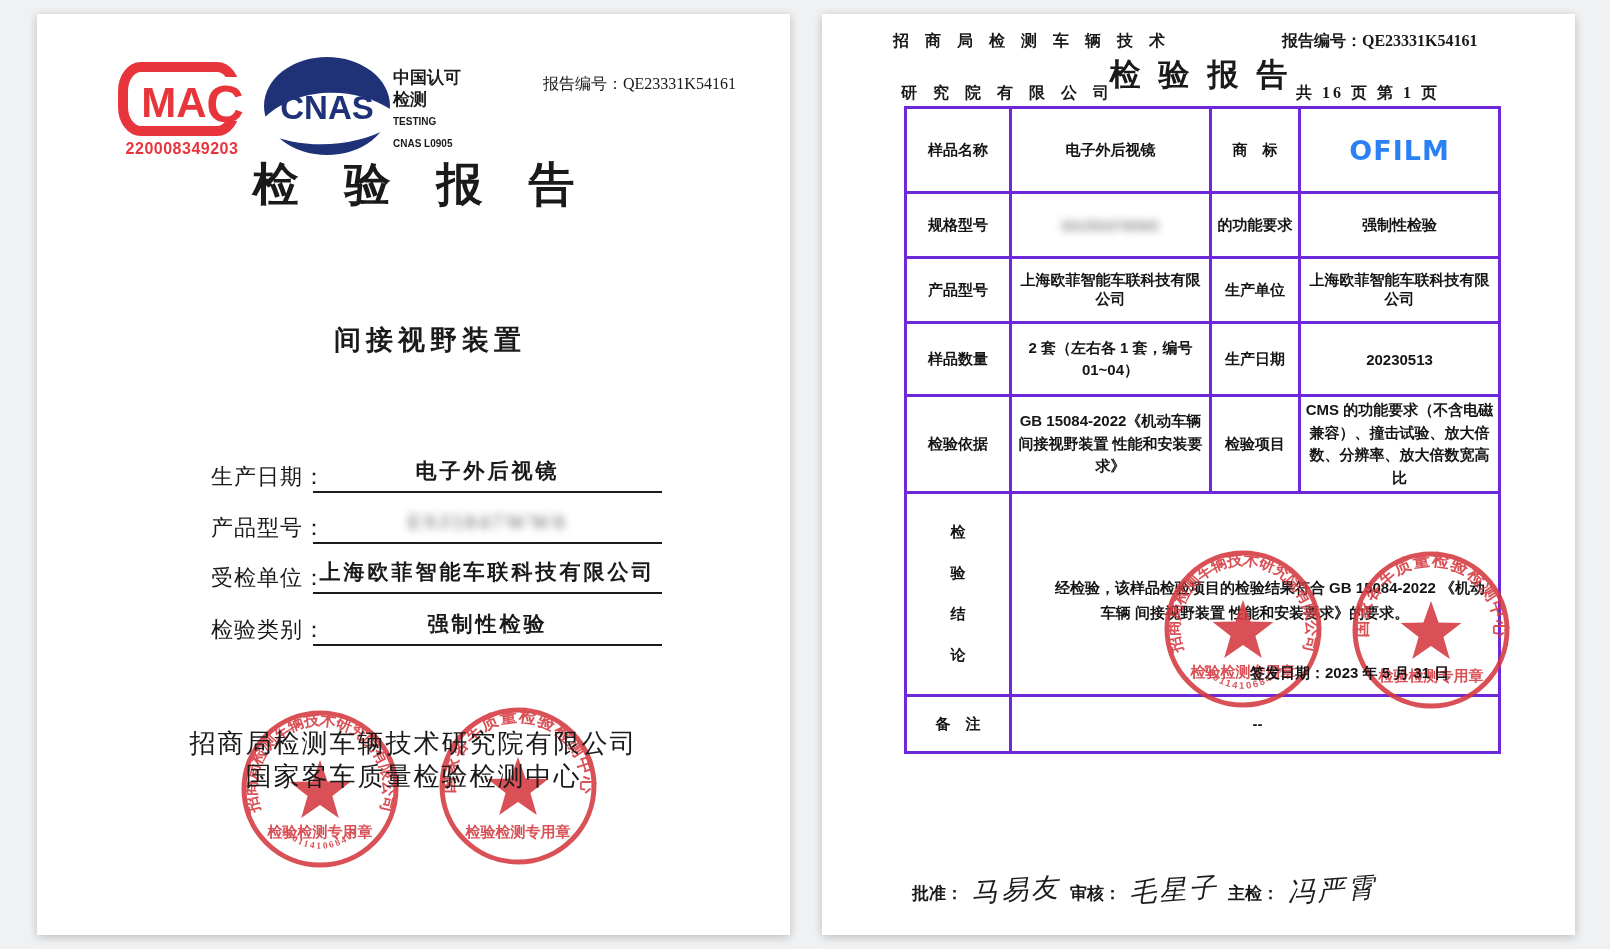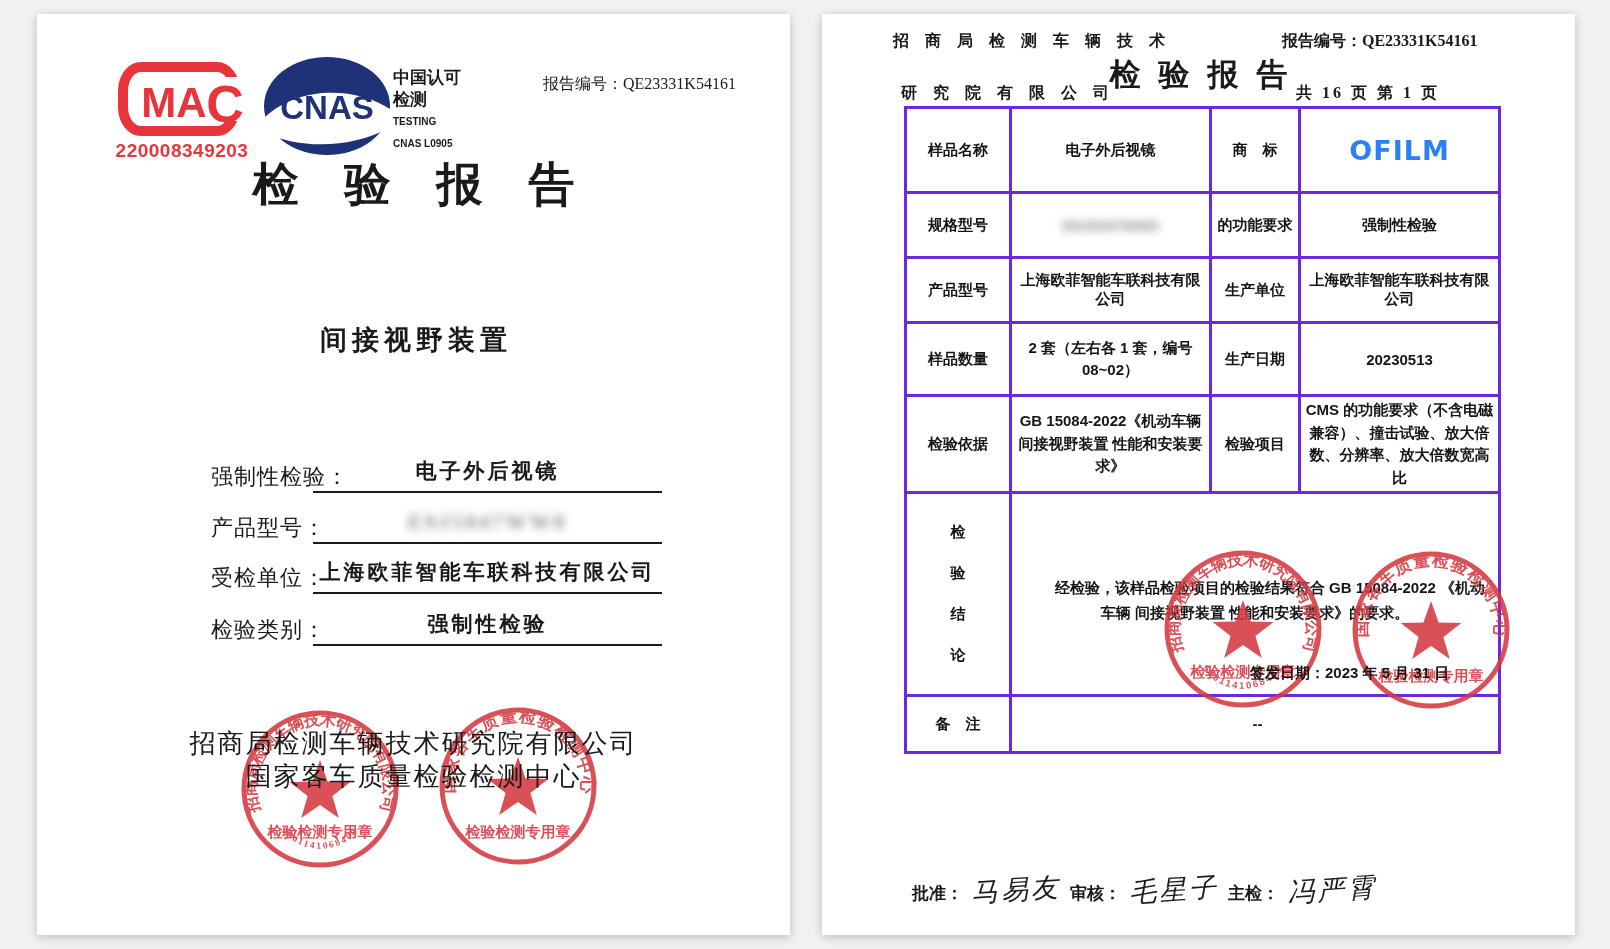--- a/index.html
+++ b/index.html
@@ -12,30 +12,30 @@
   .page{position:absolute;top:14px;width:753px;height:921px;background:#ffffff;
         box-shadow:0 2px 9px rgba(0,0,0,.22);}
   #page1{left:37px;}
   #page2{left:822px;}
   .abs{position:absolute;}
 
   
   .cma-logo{left:80px;top:47px;width:130px;height:78px;}
   .cma-number{left:72px;top:126px;width:146px;text-align:center;
     font-family:"Liberation Sans","DejaVu Sans",sans-serif;
-    font-weight:bold;font-size:19px;color:#e8353c;letter-spacing:.5px;}
+    font-weight:bold;font-size:16px;color:#e8353c;letter-spacing:.5px;}
   .cnas-logo{left:224px;top:41px;width:132px;height:102px;}
   .cnas-caption{left:356px;top:53px;line-height:22px;}
   .cnas-caption .zh{font-size:17px;font-weight:bold;}
   .cnas-caption .en{font-size:10px;font-weight:bold;
     font-family:"Liberation Sans","DejaVu Sans",sans-serif;}
   .p1-report-no{left:506px;top:60px;font-size:16px;}
   .p1-title{left:0;top:140px;width:100%;text-align:center;
     font-size:46px;font-weight:bold;letter-spacing:46px;text-indent:46px;}
-  .p1-subtitle{left:0;top:308px;width:100%;text-align:center;
+  .p1-subtitle{left:14px;top:308px;width:100%;text-align:center;
     font-size:27px;font-weight:bold;letter-spacing:5px;text-indent:5px;}
   .p1-label{left:174px;font-size:22px;letter-spacing:1px;}
   .p1-value{left:276px;width:349px;text-align:center;font-size:21px;font-weight:bold;
     letter-spacing:3px;line-height:28px;padding-bottom:6px;border-bottom:2px solid #1c1c1c;}
   .redacted{filter:blur(4px);color:#8a8a8a;}
   .p1-org{left:0;width:100%;text-align:center;font-size:26px;letter-spacing:2px;z-index:5;}
 
   
   .stamp{position:absolute;width:170px;height:170px;opacity:.88;z-index:2;pointer-events:none;}
 
@@ -91,21 +91,21 @@
     <div class="zh">检测</div>
     <div class="en">TESTING</div>
     <div class="en">CNAS L0905</div>
   </div>
 
   <div class="abs p1-report-no">报告编号：QE23331K54161</div>
 
   <div class="abs p1-title">检验报告</div>
   <div class="abs p1-subtitle">间接视野装置</div>
 
-  <div class="abs p1-label" style="top:448px">强制性检验：</div>
+  <div class="abs p1-label" style="top:448px">生产日期：</div>
   <div class="abs p1-value" style="top:443px">电子外后视镜</div>
 
   <div class="abs p1-label" style="top:499px">产品型号：</div>
   <div class="abs p1-value" style="top:494px">
     <span class="redacted">E9J5047WW0</span>
   </div>
 
   <div class="abs p1-label" style="top:549px">受检单位：</div>
   <div class="abs p1-value" style="top:544px">上海欧菲智能车联科技有限公司</div>
 
@@ -169,21 +169,21 @@
       <td>强制性检验</td>
     </tr>
     <tr style="height:65px">
       <td>产品型号</td>
       <td>上海欧菲智能车联科技有限公司</td>
       <td>生产单位</td>
       <td>上海欧菲智能车联科技有限公司</td>
     </tr>
     <tr style="height:73px">
       <td>样品数量</td>
-      <td class="cell-left">2 套（左右各 1 套，编号 08~02）</td>
+      <td class="cell-left">2 套（左右各 1 套，编号 01~04）</td>
       <td>生产日期</td>
       <td>20230513</td>
     </tr>
     <tr style="height:86px">
       <td>检验依据</td>
       <td class="cell-left">GB 15084-2022《机动车辆 间接视野装置 性能和安装要求》</td>
       <td>检验项目</td>
       <td class="cell-left">CMS 的功能要求（不含电磁兼容）、撞击试验、放大倍数、分辨率、放大倍数宽高比</td>
     </tr>
     <tr style="height:203px">

